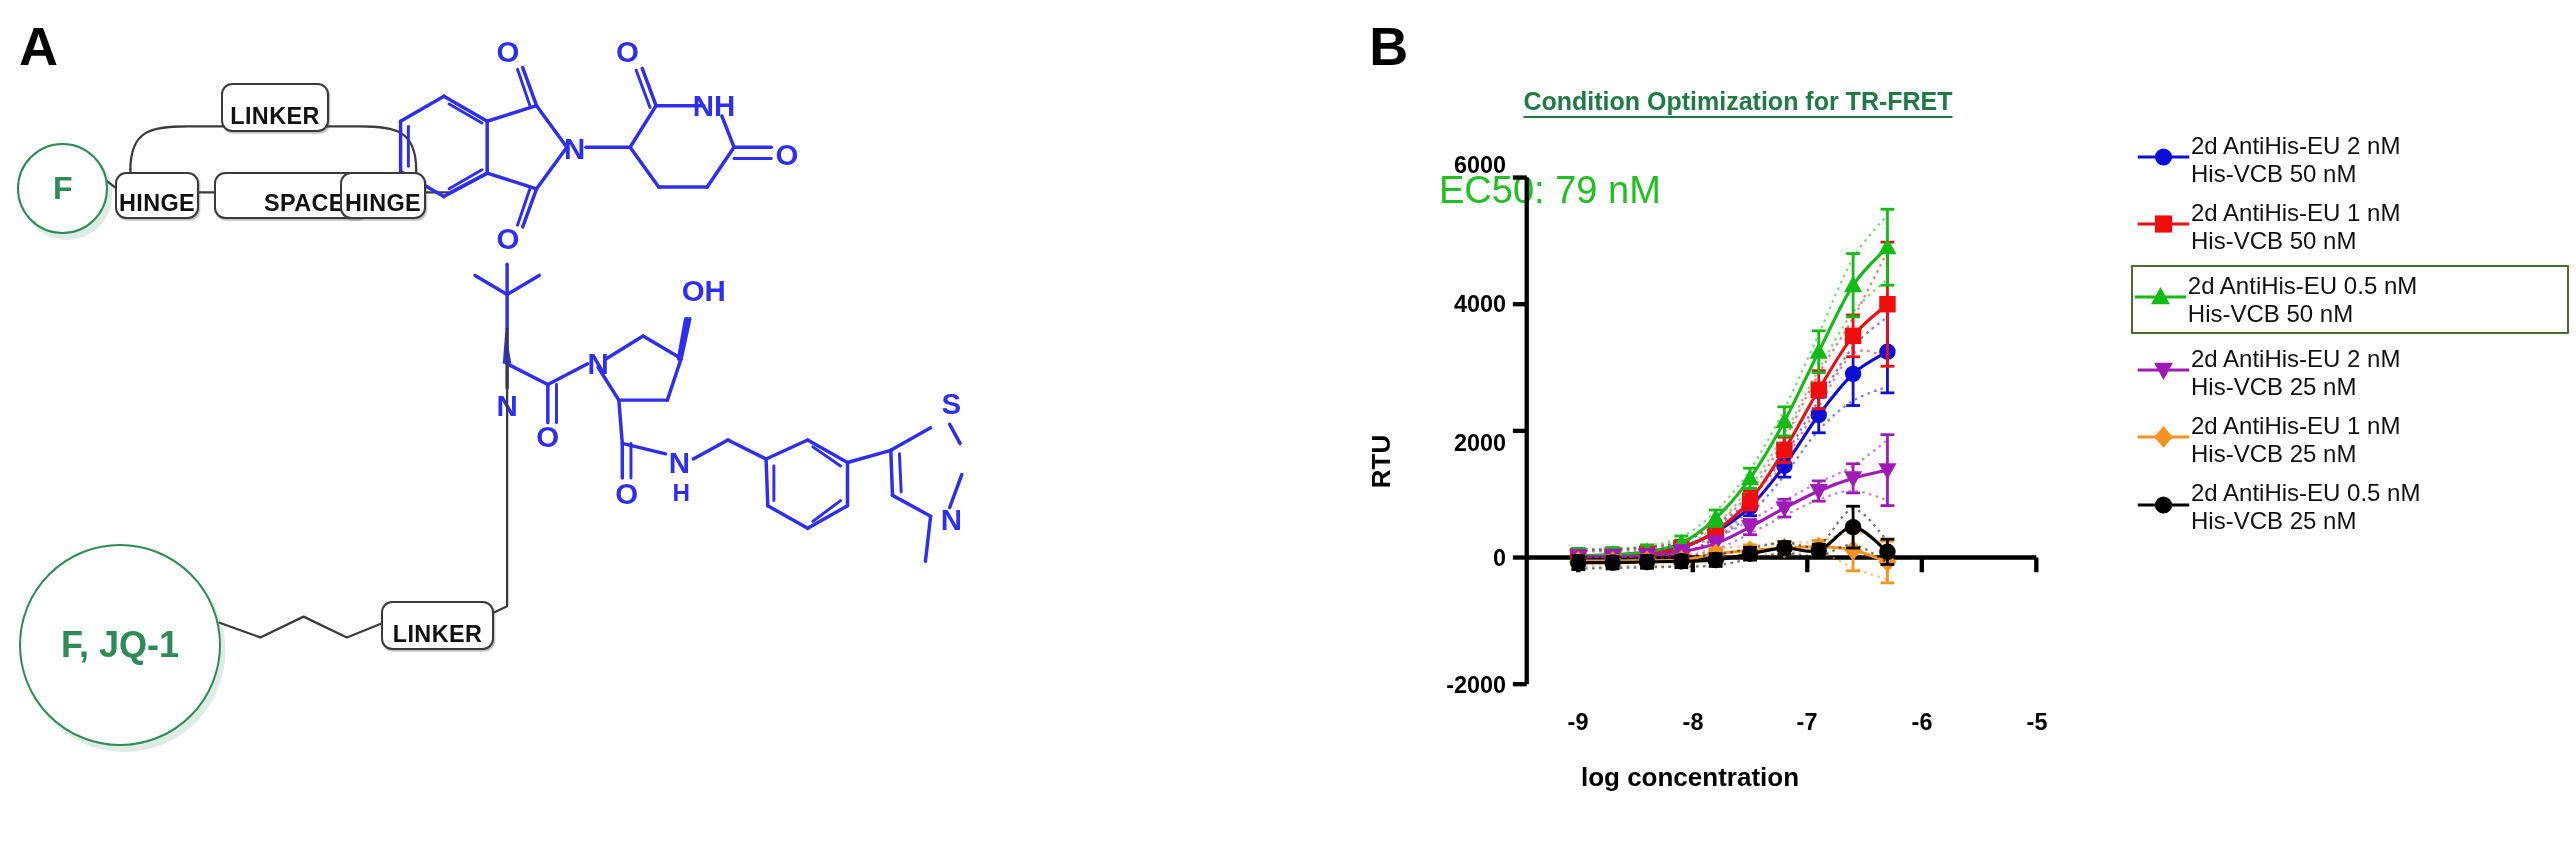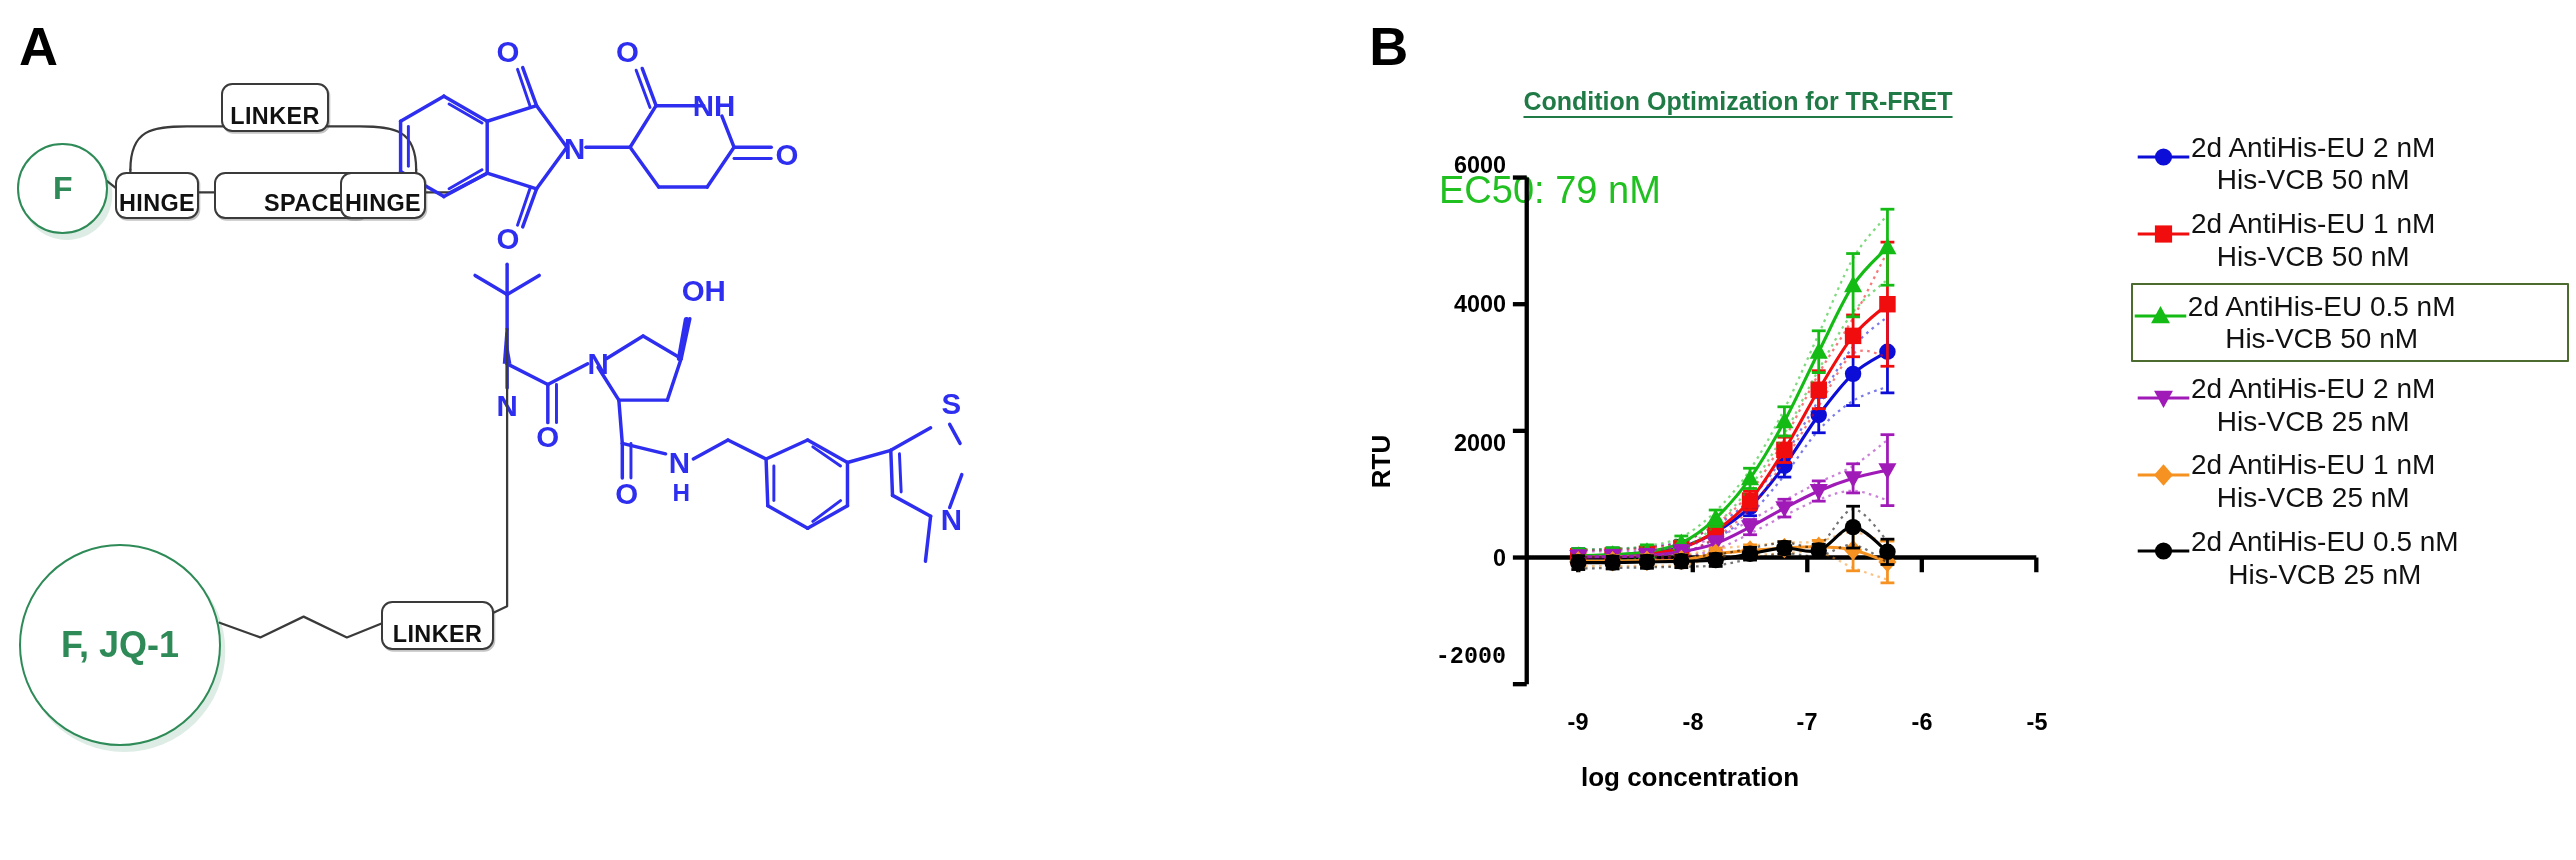--- a/index.html
+++ b/index.html
@@ -40,21 +40,21 @@
   .ytick-label{position:absolute;right:0;font-size:23.4px;font-weight:bold;
        color:#000;text-align:right;width:104px;transform:translateY(-50%);}
   .xtick-label{position:absolute;top:709px;font-size:23.4px;font-weight:bold;
        color:#000;text-align:center;width:52px;transform:translateX(-50%);}
   #plot-svg{position:absolute;left:0;top:0;width:1224px;height:860px;overflow:visible;}
 
   
   #legend{position:absolute;left:784px;top:130px;width:433px;}
   .legend-row{display:flex;align-items:flex-start;margin-bottom:9.5px;position:relative;}
   .legend-key{width:55px;flex:0 0 55px;height:54px;position:relative;}
-  .legend-text{font-size:28px;line-height:1.17;color:#111;white-space:nowrap;padding-top:1.7px;text-align:center;}
+  .legend-text{font-size:24px;line-height:1.17;color:#111;white-space:nowrap;padding-top:1.7px;}
   .legend-highlight{border:2.6px solid #4c6b2f;padding:3.5px 7px 3.5px 0;margin-left:-5.2px;
        margin-bottom:9.5px;border-radius:0.9px;}
 </style>
 </head>
 <body>
 
 <div id="panel-a">
 
   <div class="panel-label" id="panel-a-label">A</div>
 
@@ -234,21 +234,21 @@
   <div class="panel-label" id="panel-b-label" style="left:17.3px;top:19px;position:absolute;">B</div>
 
   <div id="chart-title">Condition Optimization for TR-FRET</div>
 
   <div id="ec50-annotation">EC50: 79 nM</div>
 
   <div id="y-axis-title">RTU</div>
   <div id="x-axis-title">log concentration</div>
 
   <div id="ytick-labels">
-      <div class="ytick-label" style="top: 657px; right: 1070px; font-family: Liberation Mono, monospace;">-2000</div>
+      <div class="ytick-label" style="top: 685px; right: 1070px;">-2000</div>
       <div class="ytick-label" style="top: 558px; right: 1070px;">0</div>
       <div class="ytick-label" style="top: 418px; right: 1070px; margin-top: 25px;">2000</div>
       <div class="ytick-label" style="top: 304px; right: 1070px;">4000</div>
       <div class="ytick-label" style="top: 165px; right: 1070px;">6000</div>
     </div>
   <div id="xtick-labels">
       <div class="xtick-label" style="left: 226px;">-9</div>
       <div class="xtick-label" style="left: 341px;">-8</div>
       <div class="xtick-label" style="left: 455px;">-7</div>
       <div class="xtick-label" style="left: 570px;">-6</div>

